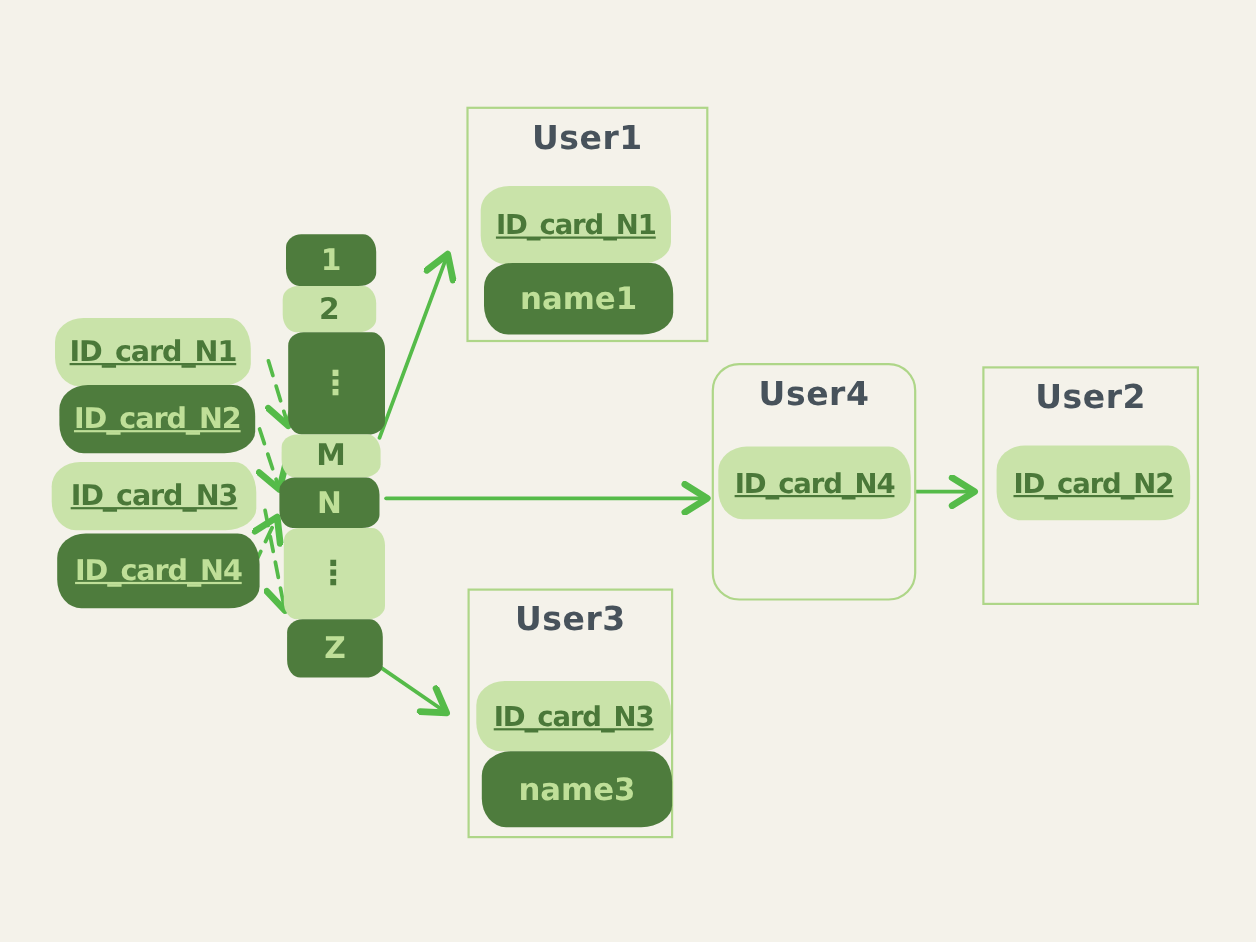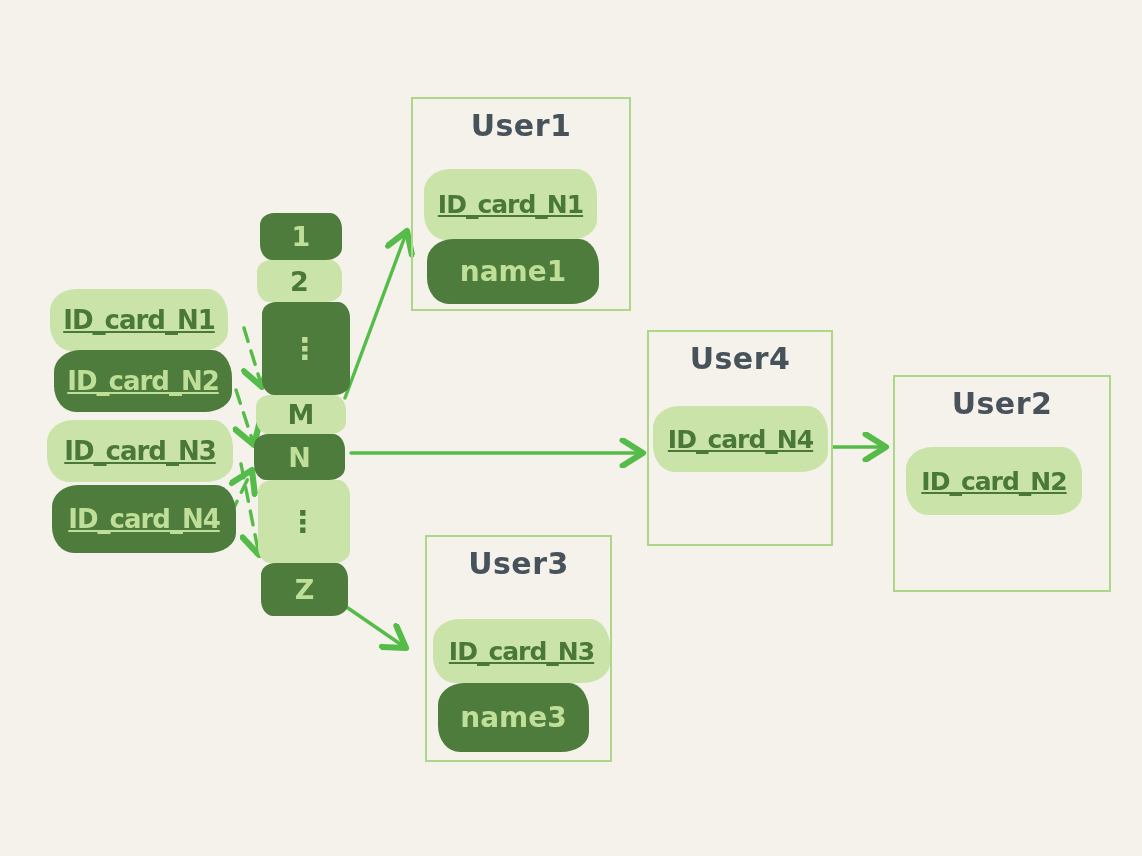--- a/index.html
+++ b/index.html
@@ -104,47 +104,47 @@
   <div class="cell dark" style="left:254px; top:434px; width:91px; height:46px;">
     <span>N</span>
   </div>
   <div class="cell light dots" style="left:258px; top:480px; width:92px; height:83px;">
     <span>⋮</span>
   </div>
   <div class="cell dark" style="left:261px; top:563px; width:87px; height:53px;">
     <span>Z</span>
   </div>
 
-  <div class="user-box" style="left:411px; top:97px; width:220px; height:214px;">
+  <div class="user-box" style="left:424px; top:97px; width:220px; height:214px;">
     <div class="user-title">User1</div>
     <div class="pill light idcard-pill" style="left:11px; top:70px; width:173px; height:71px;">
       <span>ID_card_N1</span>
     </div>
     <div class="pill dark name-pill" style="left:14px; top:140px; width:172px; height:65px;text-align:center;">
       <span>name1</span>
     </div>
   </div>
 
-  <div class="user-box" style="left:647px; top:330px; width:186px; height:216px;">
+  <div class="user-box" style="left:647px; top:330px; width:186px; height:216px;border-radius:25px;">
     <div class="user-title">User4</div>
     <div class="pill light idcard-pill" style="left:4px; top:74px; width:175px; height:66px;">
       <span>ID_card_N4</span>
     </div>
   </div>
 
-  <div class="user-box" style="left:893px; top:333px; width:218px; height:217px;margin-top:42px;">
+  <div class="user-box" style="left:893px; top:333px; width:197px; height:217px;">
     <div class="user-title">User2</div>
     <div class="pill light idcard-pill" style="left:11px; top:70px; width:176px; height:68px;">
       <span>ID_card_N2</span>
     </div>
   </div>
 
   <div class="user-box" style="left:425px; top:535px; width:187px; height:227px;">
     <div class="user-title">User3</div>
     <div class="pill light idcard-pill" style="left:6px; top:82px; width:177px; height:64px;">
       <span>ID_card_N3</span>
     </div>
-    <div class="pill dark name-pill" style="left:11px; top:146px; width:151px; height:69px;">
+    <div class="pill dark name-pill" style="left:11px; top:146px; width:173px; height:69px;">
       <span>name3</span>
     </div>
   </div>
 
 </div>
 
 </body></html>

